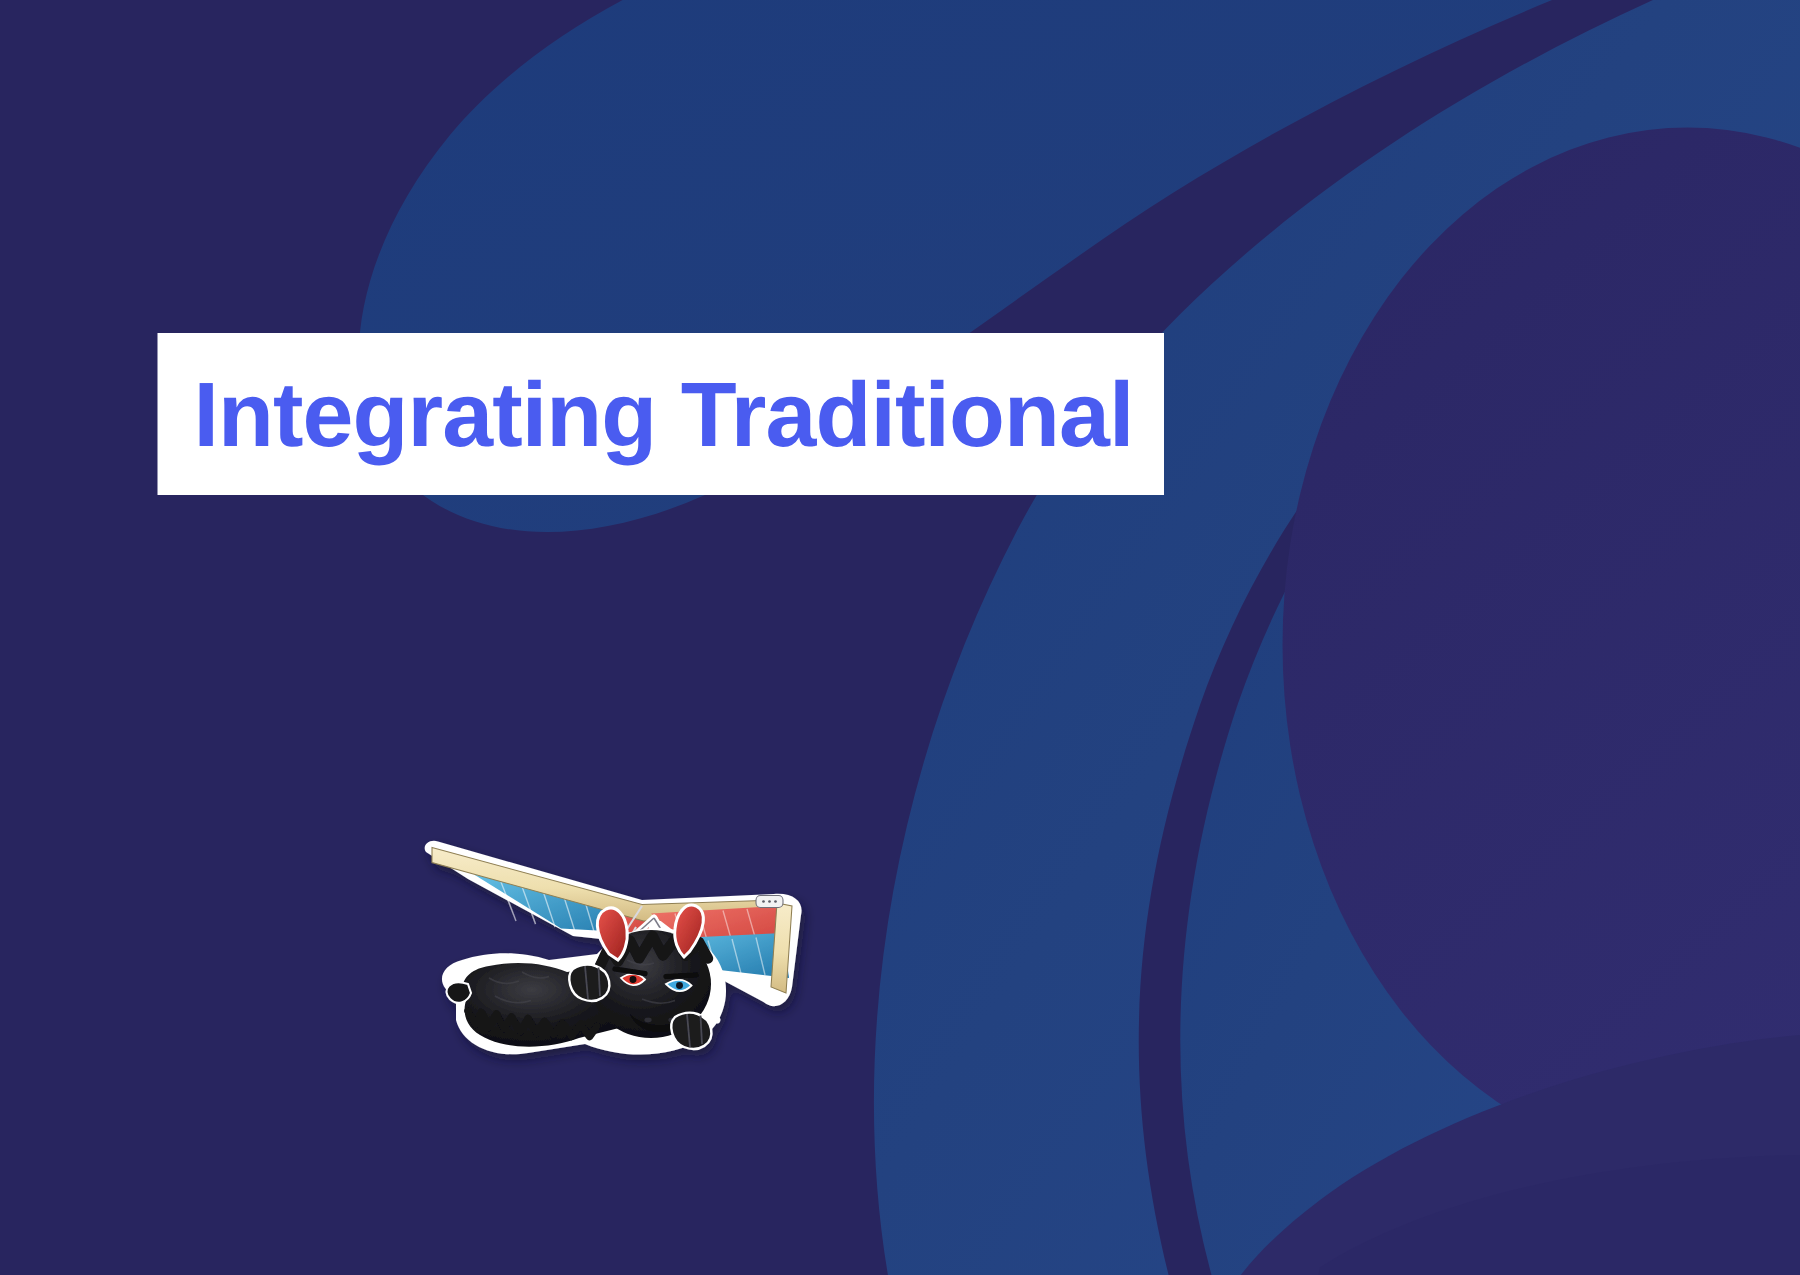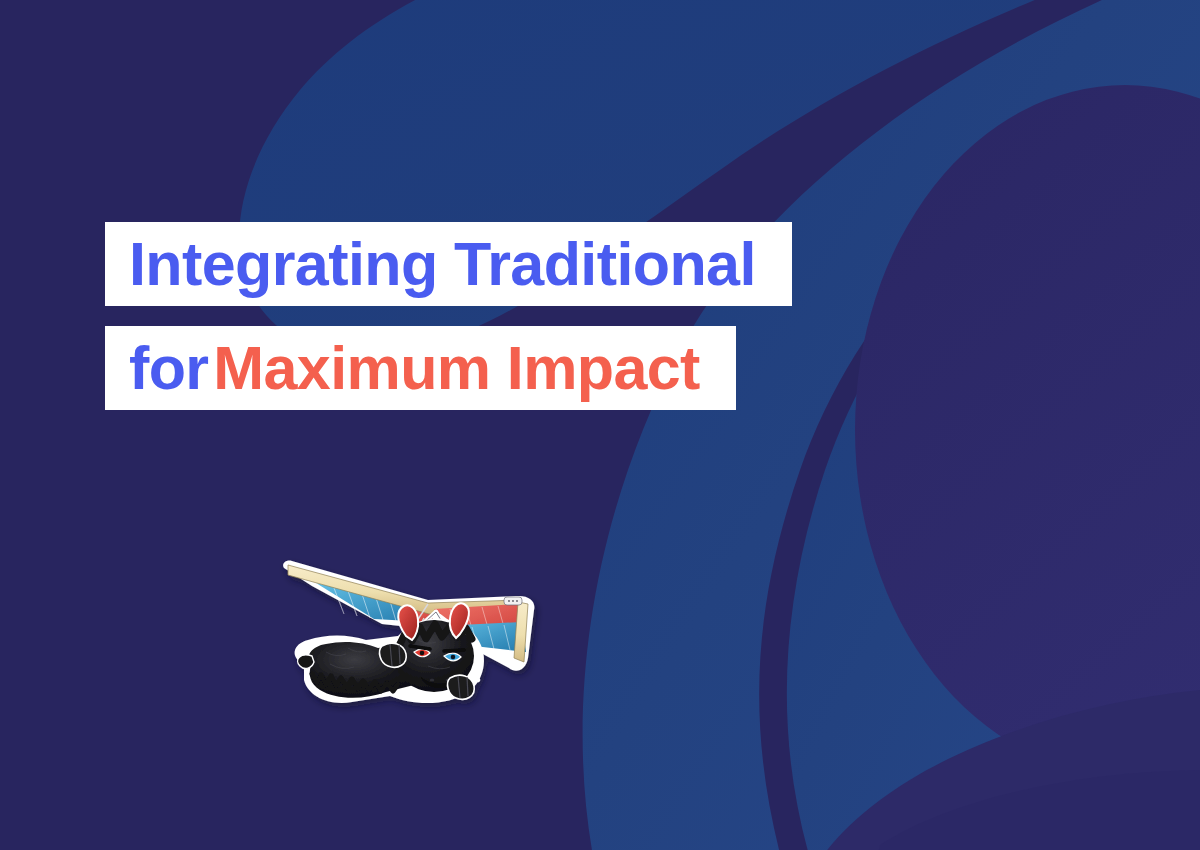--- a/index.html
+++ b/index.html
@@ -39,25 +39,25 @@
     top: 222px;
     z-index: 3;
     display: flex;
     flex-direction: column;
     align-items: flex-start;
     gap: 20px;
   }
 
   .headline-line {
     background: #ffffff;
-    height: 84px;
+    height: 108px;
     display: flex;
     align-items: center;
     box-sizing: border-box;
-    padding: 0 36px 0 24px;
+    padding: 0 20px 0 24px;
     white-space: nowrap;
   }
 
   .headline-text {
     font-family: "Liberation Sans", sans-serif;
     font-weight: bold;
     font-size: 61px;
     letter-spacing: -0.6px;
     line-height: 1;
     color: #4a5cf0;
@@ -151,25 +151,20 @@
     </g>
   </svg>
 
   <div class="headline">
 
     <div class="headline-line">
       <span class="headline-text">Integrating Traditional</span>
     </div>
 
 
-    <div class="headline-line">
-      <span class="headline-text">for</span>
-      <span class="spacer"></span>
-      <span class="headline-text accent">Maximum Impact</span>
-    </div>
 
   </div>
 
   <div class="illustration">
     <svg viewBox="0 0 300 180" aria-hidden="true">
       <defs>
         <linearGradient id="creamSpar" x1="0" y1="0" x2="0" y2="1">
           <stop offset="0%" stop-color="#f7ecca"></stop>
           <stop offset="55%" stop-color="#eedfae"></stop>
           <stop offset="100%" stop-color="#d3bb83"></stop>

